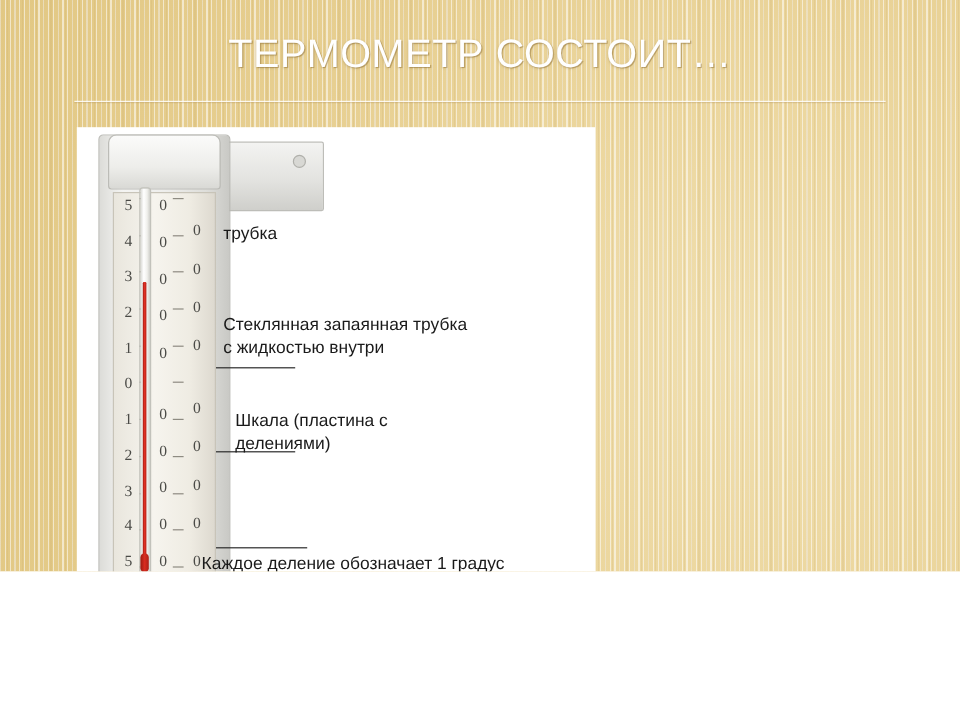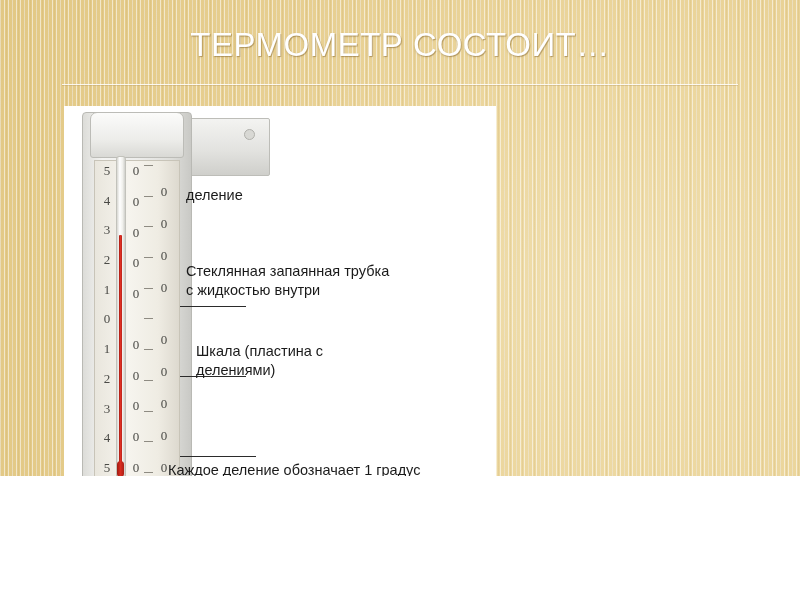--- a/index.html
+++ b/index.html
@@ -379,20 +379,20 @@
           <i></i>
           <i></i>
       </div>
     </div>
 
     <div class="leader" style="left:116px; top:200px; width:66px;"></div>
     <div class="leader" style="left:116px; top:270px; width:66px;"></div>
     <div class="leader" style="left:116px; top:350px; width:76px;"></div>
   </div>
 
-  <div class="label lbl-case">деление</div>
+  <div class="label lbl-case">трубка</div>
   <div class="label lbl-tube">Стеклянная запаянная трубка
 с жидкостью внутри</div>
   <div class="label lbl-scale">Шкала (пластина с
 делениями)</div>
   <div class="label lbl-div">Каждое деление обозначает 1 градус</div>
 
 </div>
 
 </body></html>

